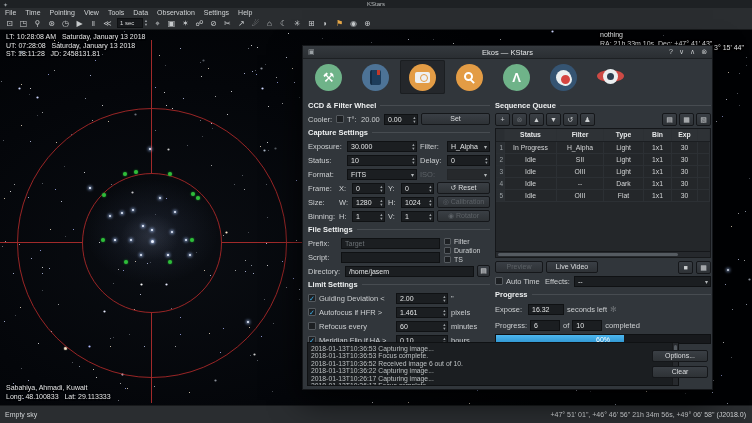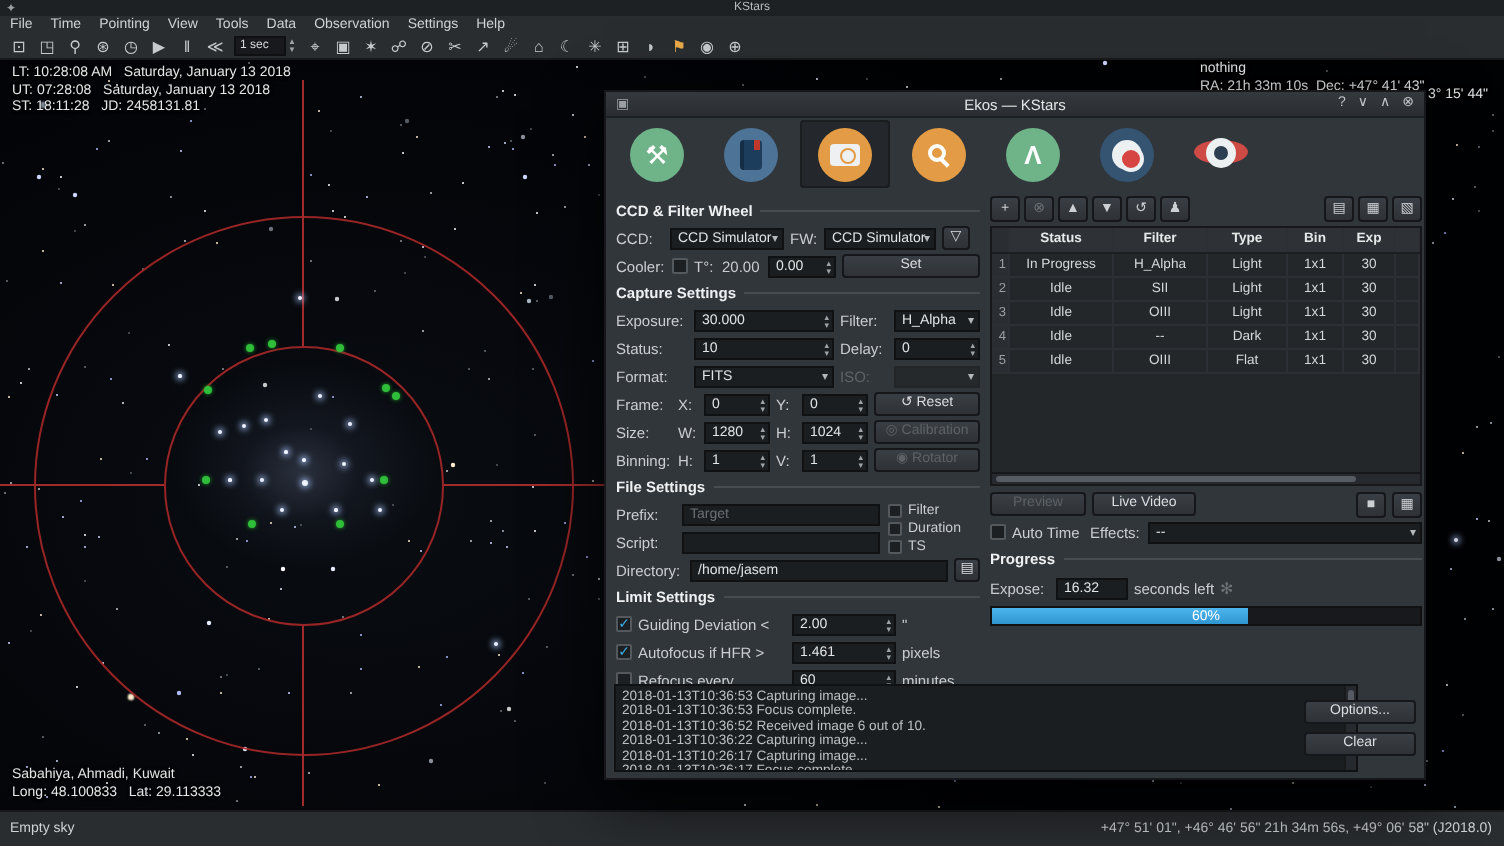--- a/index.html
+++ b/index.html
@@ -262,27 +262,20 @@
         </span>
       </div>
   </div>
 
   <div class="pane" id="pl">
     <div class="sec">
         <b>CCD &amp; Filter Wheel</b>
         <i></i>
       </div>
     <div class="r">
-      <span class="lbl w24">CCD:</span>
-      <span class="dd" style="width:57px">CCD Simulator</span>
-      <span class="lbl w14">FW:</span>
-      <span class="dd" style="width:56px">CCD Simulator</span>
-      <span class="btn" style="width:14px;padding:0">▽</span>
-    </div>
-    <div class="r">
       <span class="lbl" style="width:25px">Cooler:</span>
       <span class="cb"></span>
       <span class="lbl" style="width:11px">T°:</span>
       <span class="lbl" style="width:20px">20.00</span>
       <span class="spin" style="width:34px">0.00</span>
       <span class="btn fx">Set</span>
     </div>
 
     <div class="sec">
         <b>Capture Settings</b>
@@ -391,20 +384,24 @@
     </div>
     <div class="r">
       <span class="cb">✓</span>
       <span class="lbl" style="width:74px">Meridian Flip if HA &gt;</span>
       <span class="spin" style="width:52px">0.10</span>
       <span class="lbl">hours</span>
     </div>
   </div>
 
   <div class="pane" id="pr">
+    <div class="sec">
+        <b>Sequence Queue</b>
+        <i></i>
+      </div>
     <div class="qbar">
       <span class="qb">+</span>
       <span class="qb dim2">⊗</span>
       <span class="qb">▲</span>
       <span class="qb">▼</span>
       <span class="qb">↺</span>
       <span class="qb">♟</span>
       <span class="qsp"></span>
       <span class="qb">▤</span>
       <span class="qb">▦</span>
@@ -487,20 +484,27 @@
     <div class="sec">
         <b>Progress</b>
         <i></i>
       </div>
     <div class="prow">
       <span class="lbl" style="width:30px">Expose:</span>
       <span class="inp" style="width:36px">16.32</span>
       <span class="lbl">seconds left</span>
       <span class="busy">✻</span>
     </div>
+    <div class="prow">
+      <span class="lbl" style="width:32px">Progress:</span>
+      <span class="inp" style="width:30px">6</span>
+      <span class="lbl">of</span>
+      <span class="inp" style="width:30px">10</span>
+      <span class="lbl">completed</span>
+    </div>
     <div class="pbar">
       <span class="pfill" style="width: 60%;"></span>
       <span class="ptxt">60%</span>
     </div>
   </div>
 
   <div class="log">
     <div>2018-01-13T10:36:53 Capturing image...</div>
     <div>2018-01-13T10:36:53 Focus complete.</div>
     <div>2018-01-13T10:36:52 Received image 6 out of 10.</div>

